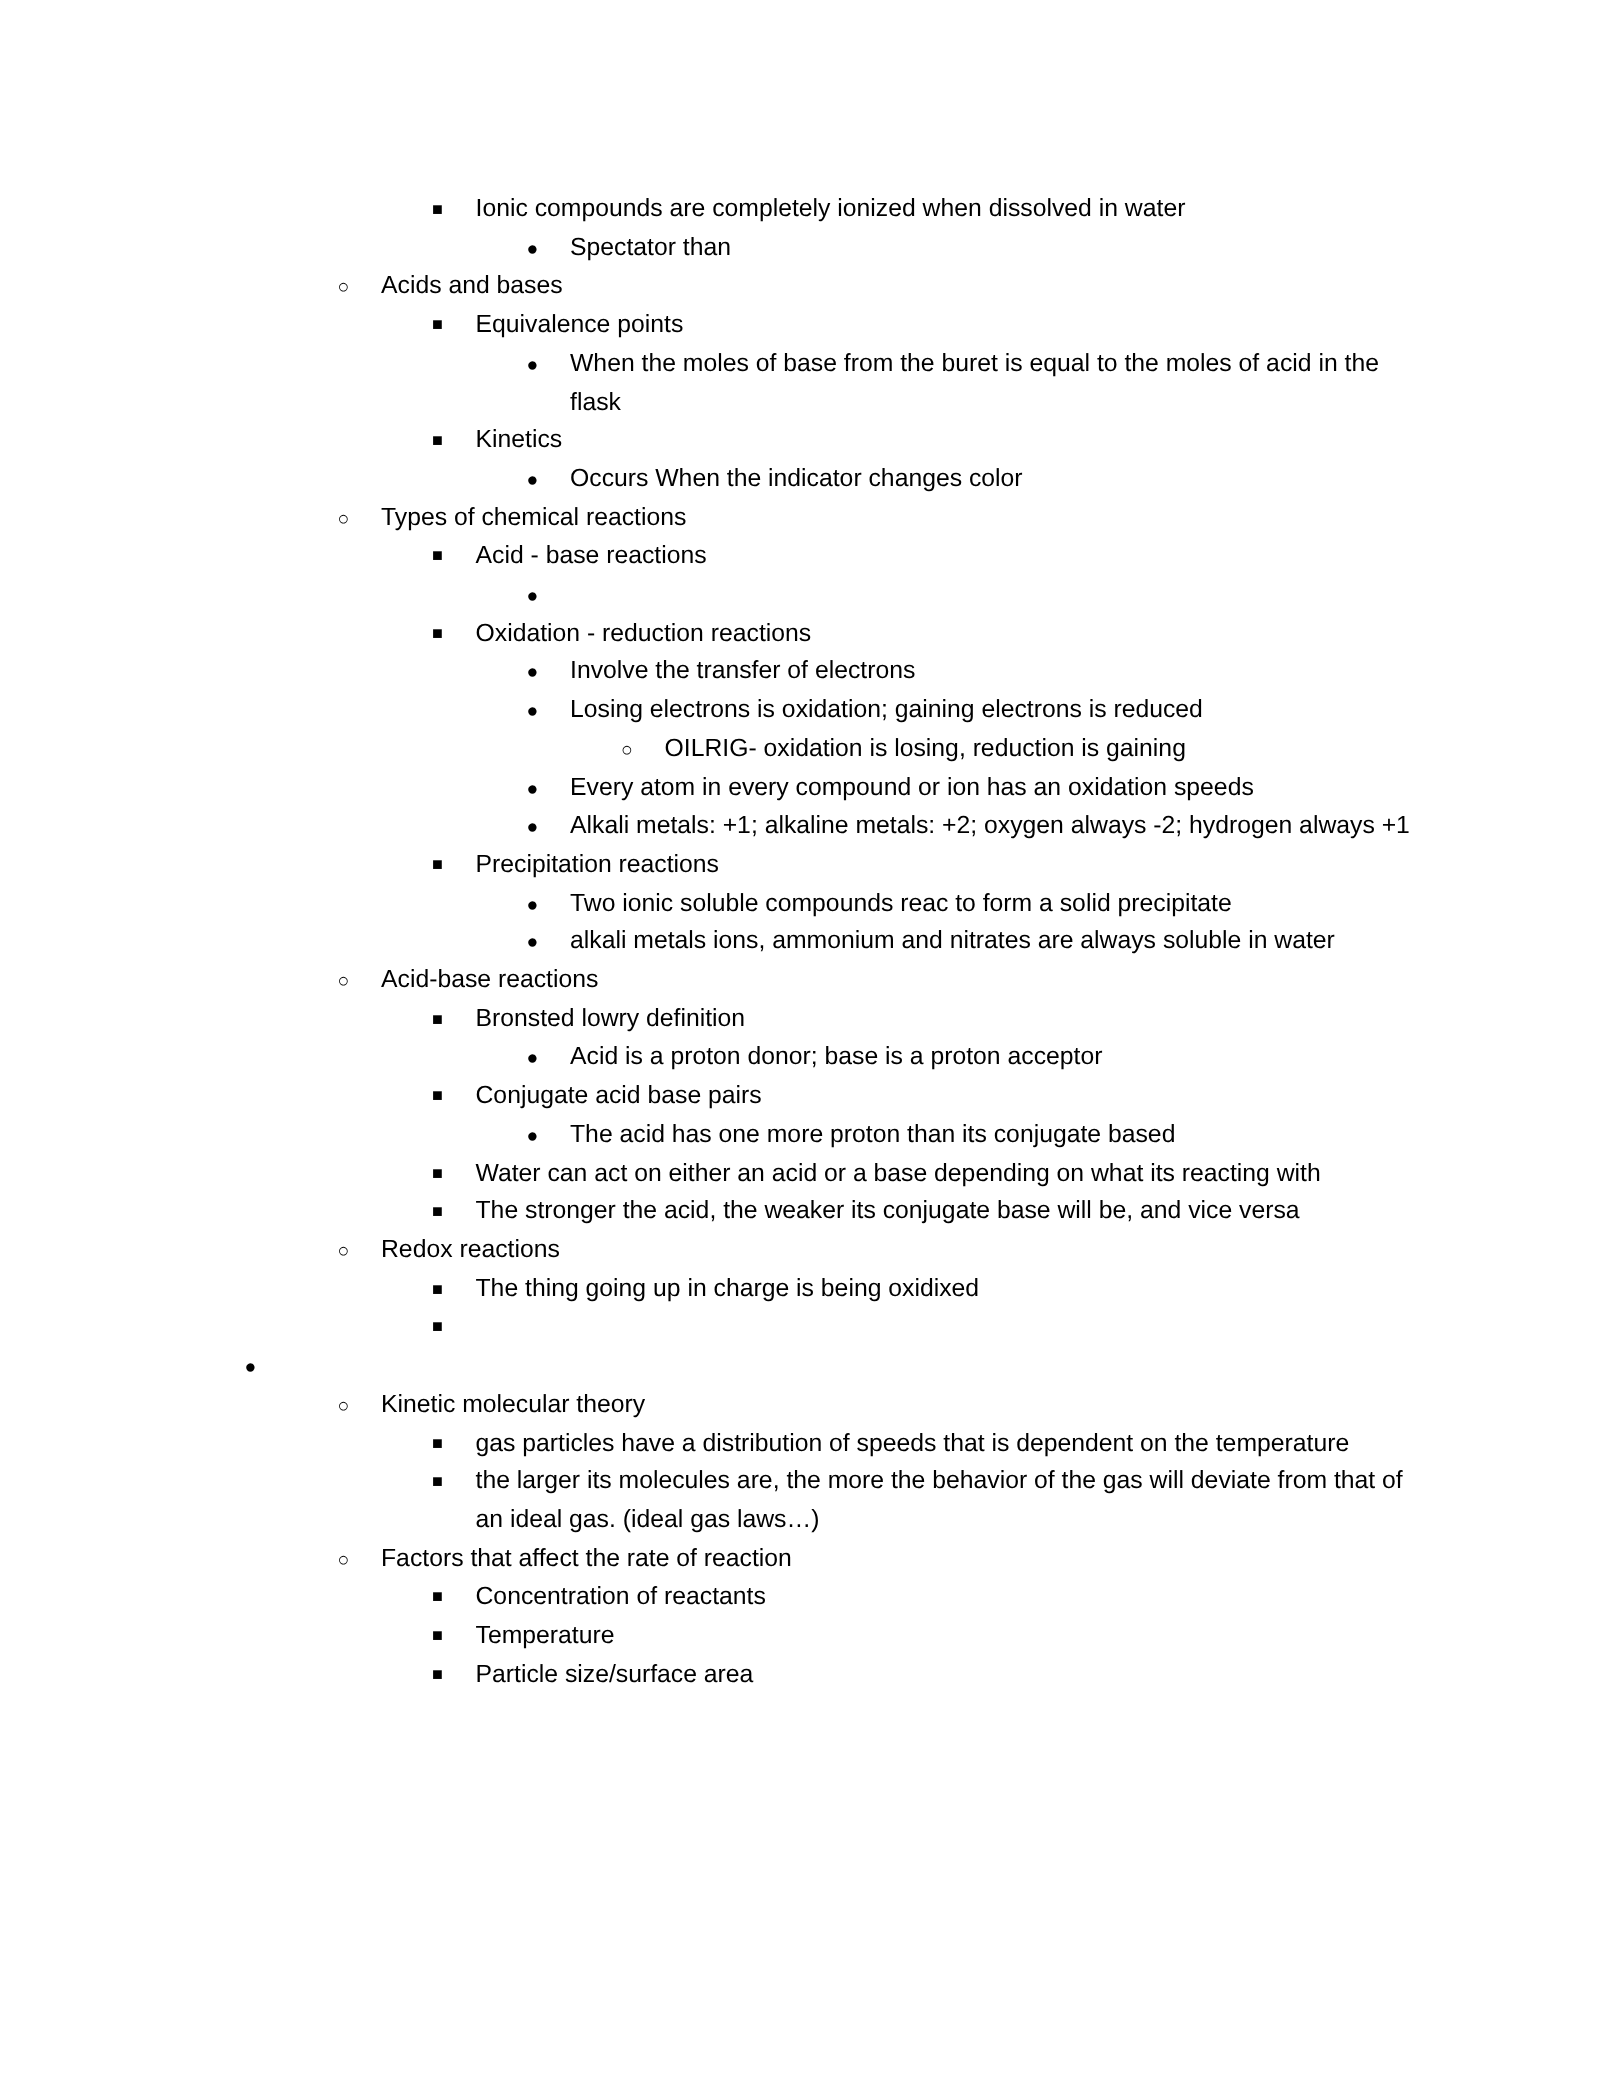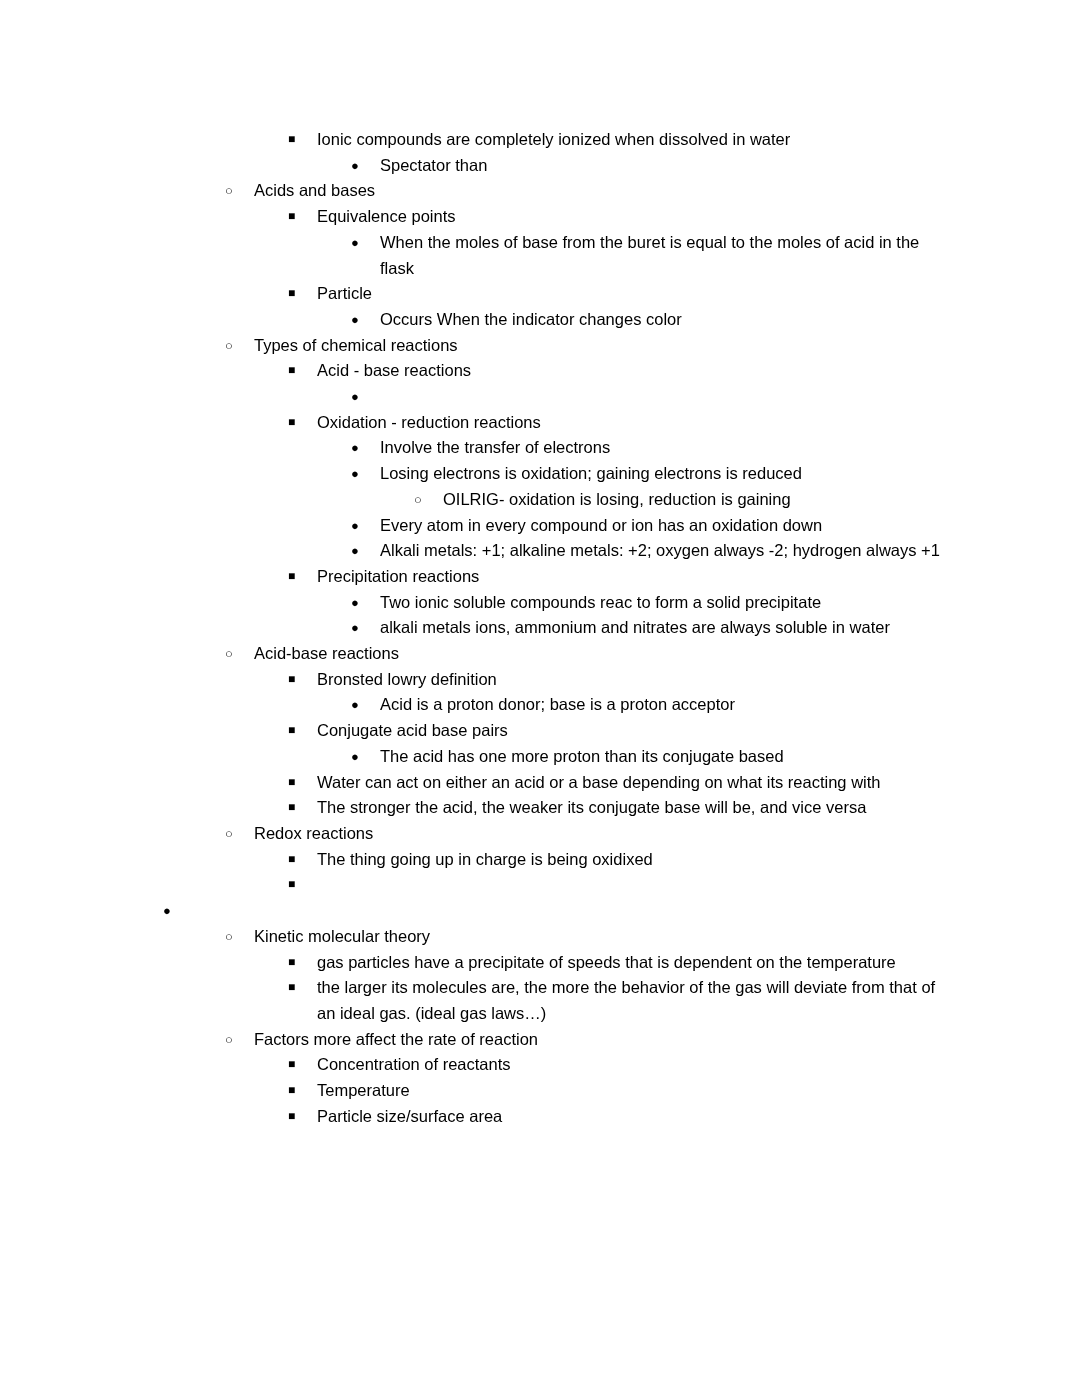--- a/index.html
+++ b/index.html
@@ -73,21 +73,21 @@
       <div class="li lvl-3">
         <span class="bullet b3">■</span>
         <span class="txt">Equivalence points</span>
       </div>
       <div class="li lvl-4">
         <span class="bullet b4">●</span>
         <span class="txt">When the moles of base from the buret is equal to the moles of acid in the flask</span>
       </div>
       <div class="li lvl-3">
         <span class="bullet b3">■</span>
-        <span class="txt">Particle</span>
+        <span class="txt">Kinetics</span>
       </div>
       <div class="li lvl-4">
         <span class="bullet b4">●</span>
         <span class="txt">Occurs When the indicator changes color</span>
       </div>
       <div class="li lvl-2">
         <span class="bullet b2">○</span>
         <span class="txt">Types of chemical reactions</span>
       </div>
       <div class="li lvl-3">
@@ -108,21 +108,21 @@
       <div class="li lvl-4">
         <span class="bullet b4">●</span>
         <span class="txt">Losing electrons is oxidation; gaining electrons is reduced</span>
       </div>
       <div class="li lvl-5">
         <span class="bullet b5">○</span>
         <span class="txt">OILRIG- oxidation is losing, reduction is gaining</span>
       </div>
       <div class="li lvl-4">
         <span class="bullet b4">●</span>
-        <span class="txt">Every atom in every compound or ion has an oxidation down</span>
+        <span class="txt">Every atom in every compound or ion has an oxidation speeds</span>
       </div>
       <div class="li lvl-4">
         <span class="bullet b4">●</span>
         <span class="txt">Alkali metals: +1; alkaline metals: +2; oxygen always -2; hydrogen always +1</span>
       </div>
       <div class="li lvl-3">
         <span class="bullet b3">■</span>
         <span class="txt">Precipitation reactions</span>
       </div>
       <div class="li lvl-4">
@@ -174,29 +174,29 @@
       </div>
       <div class="li lvl-1">
         <span class="bullet b1">●</span>
       </div>
       <div class="li lvl-2">
         <span class="bullet b2">○</span>
         <span class="txt">Kinetic molecular theory</span>
       </div>
       <div class="li lvl-3">
         <span class="bullet b3">■</span>
-        <span class="txt">gas particles have a precipitate of speeds that is dependent on the temperature</span>
+        <span class="txt">gas particles have a distribution of speeds that is dependent on the temperature</span>
       </div>
       <div class="li lvl-3">
         <span class="bullet b3">■</span>
         <span class="txt">the larger its molecules are, the more the behavior of the gas will deviate from that of an ideal gas. (ideal gas laws…)</span>
       </div>
       <div class="li lvl-2">
         <span class="bullet b2">○</span>
-        <span class="txt">Factors more affect the rate of reaction</span>
+        <span class="txt">Factors that affect the rate of reaction</span>
       </div>
       <div class="li lvl-3">
         <span class="bullet b3">■</span>
         <span class="txt">Concentration of reactants</span>
       </div>
       <div class="li lvl-3">
         <span class="bullet b3">■</span>
         <span class="txt">Temperature</span>
       </div>
       <div class="li lvl-3">

